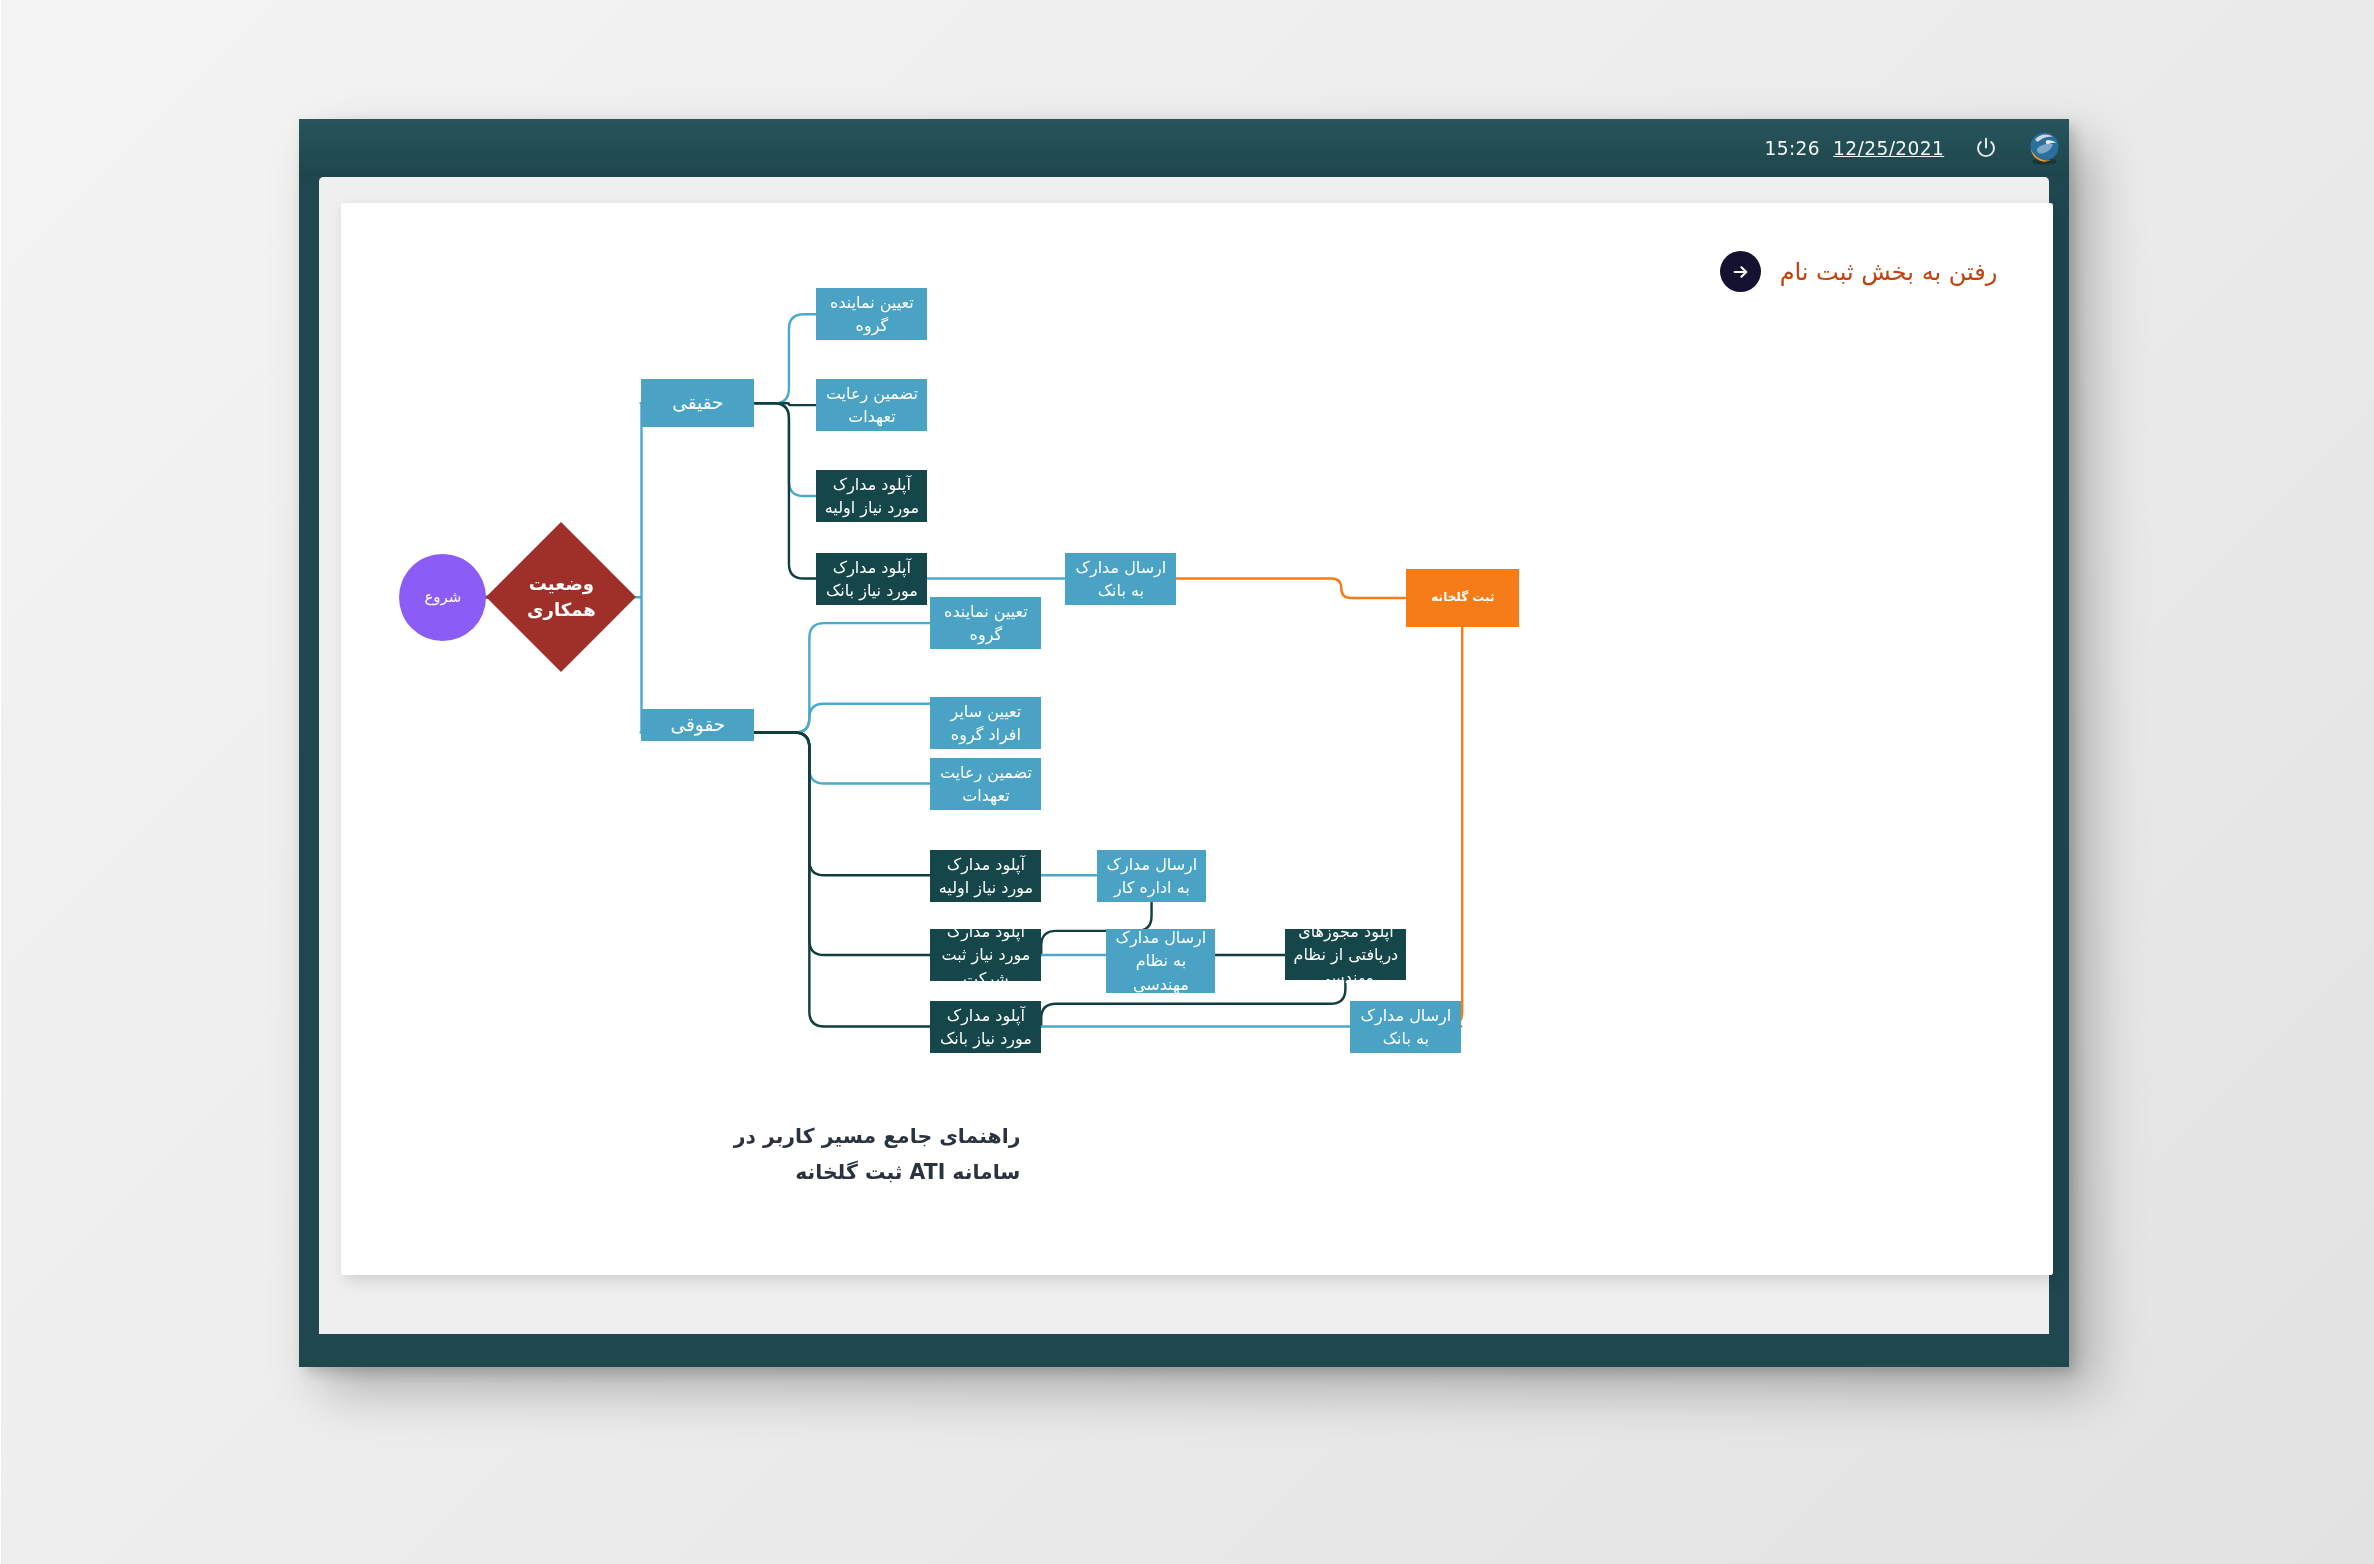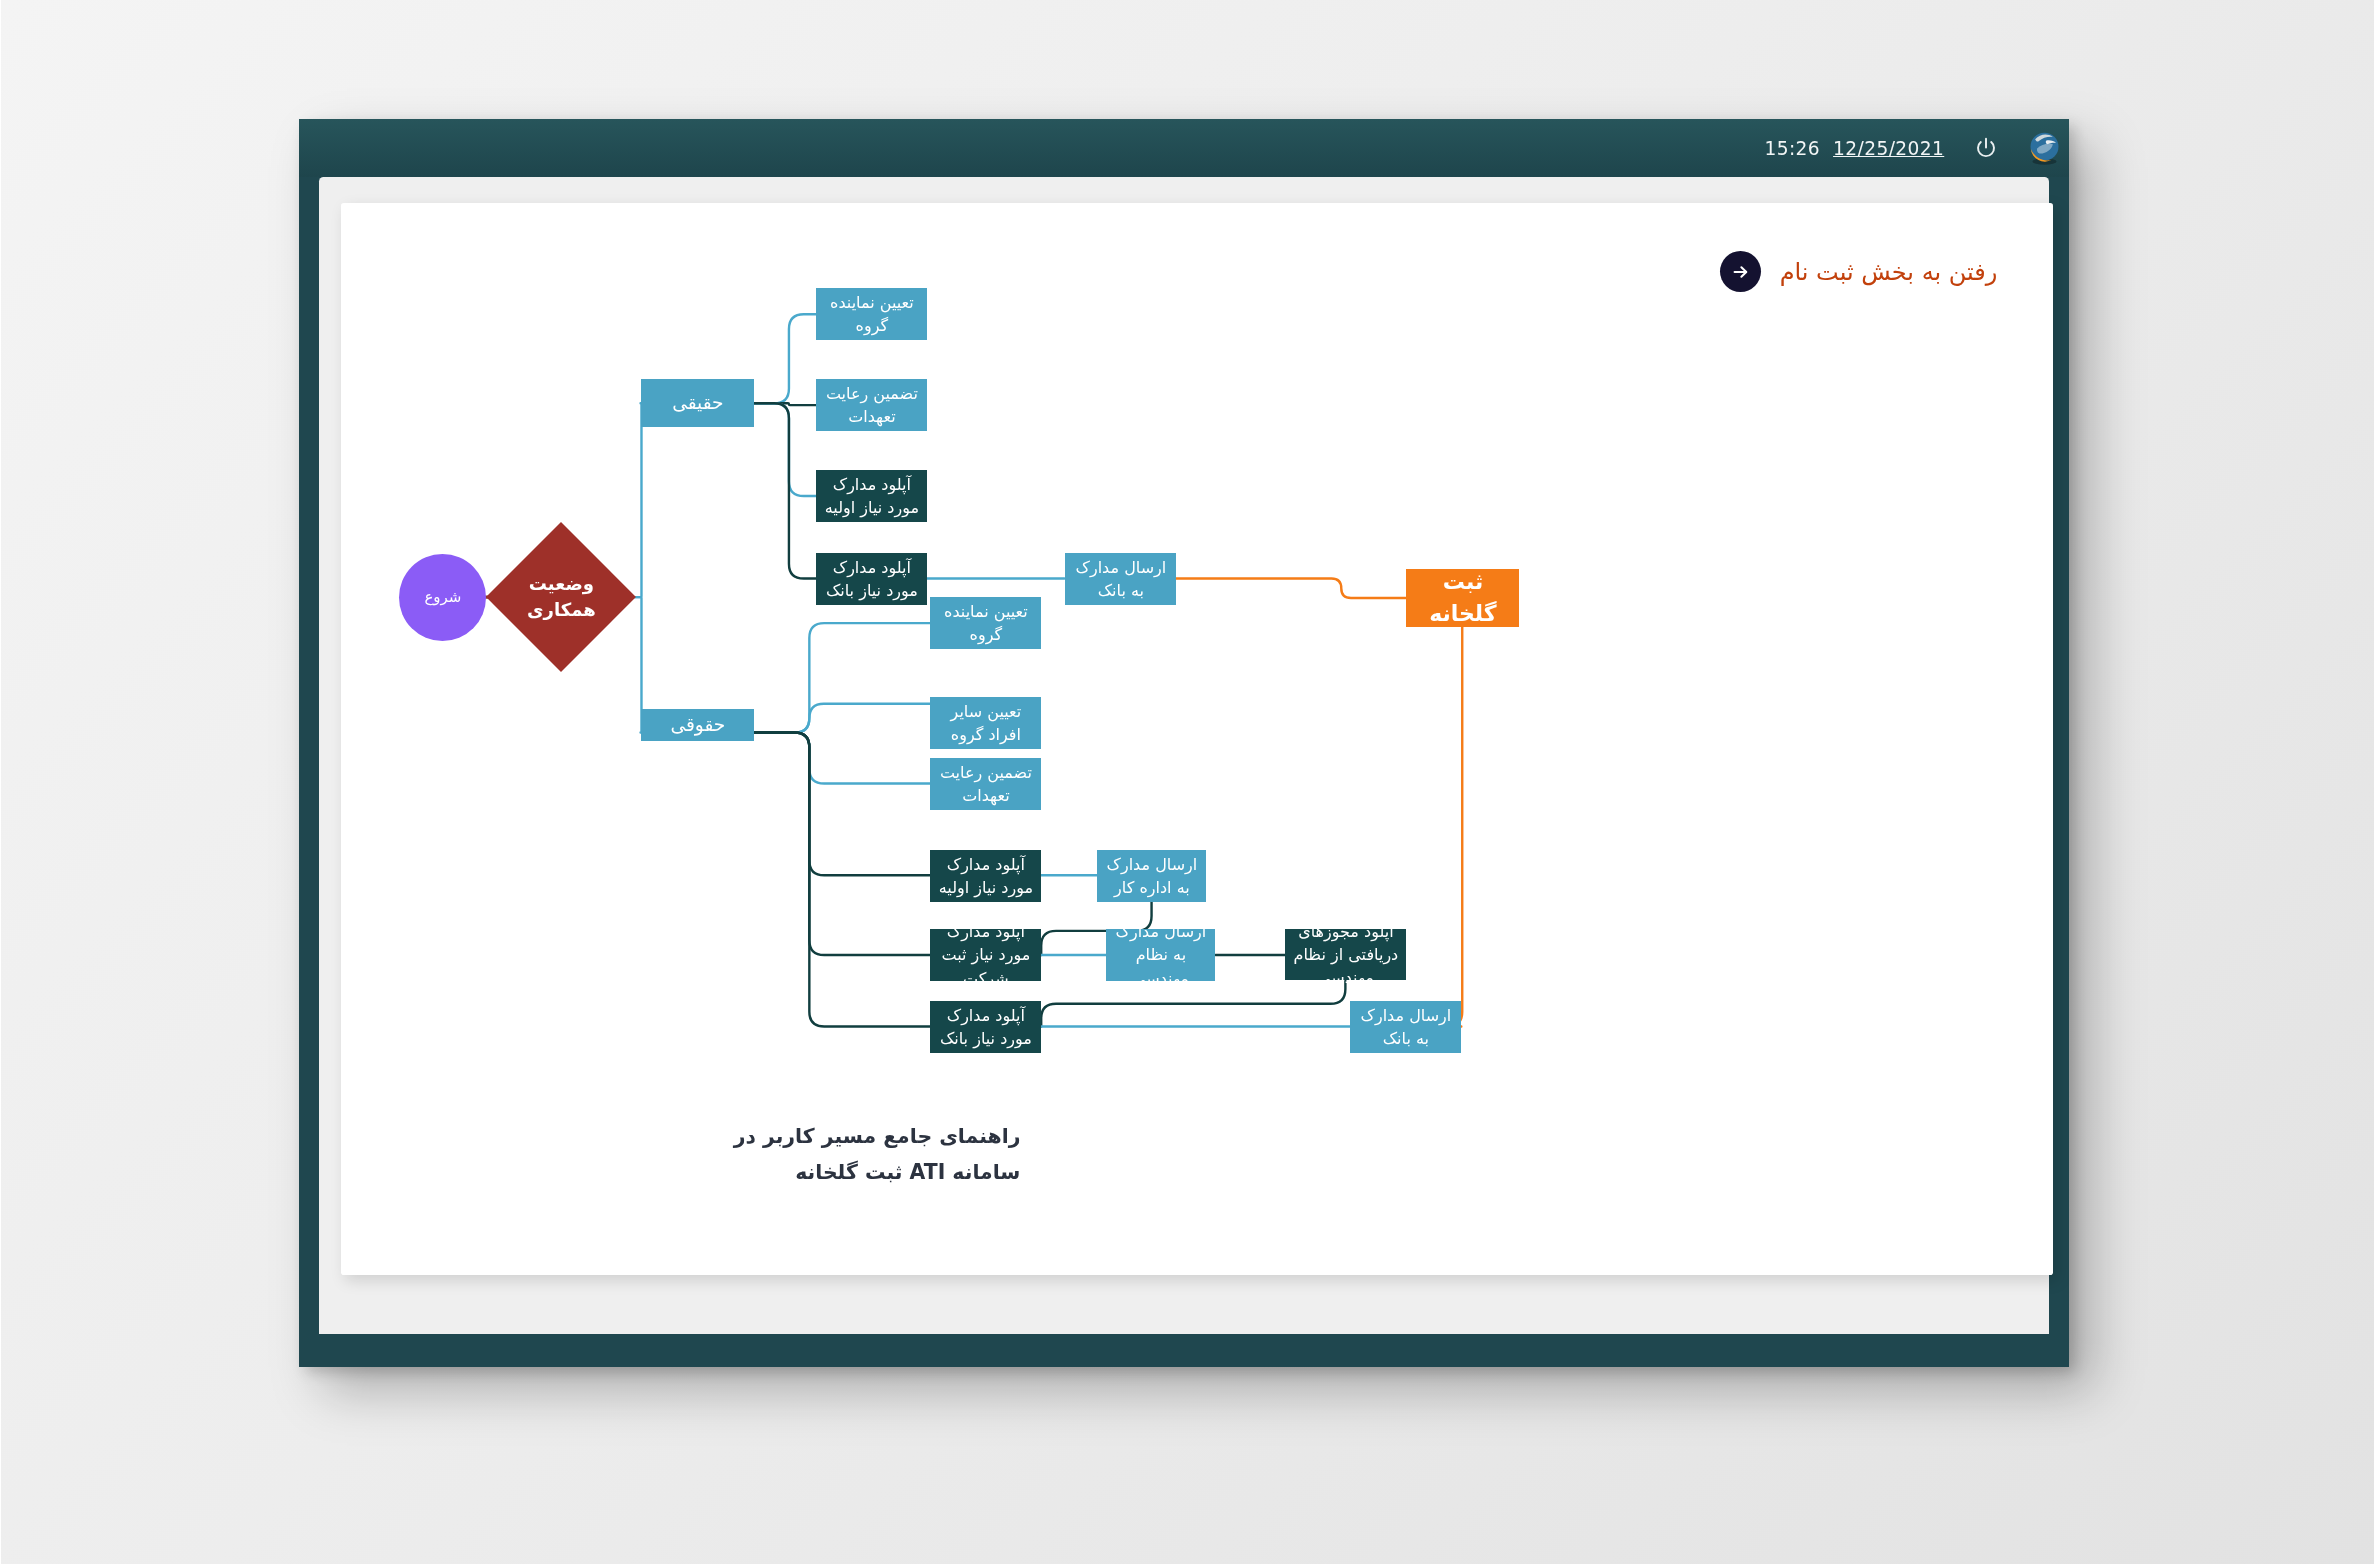--- a/index.html
+++ b/index.html
@@ -73,21 +73,21 @@
   
   .node{
     position:absolute;box-sizing:border-box;
     display:flex;align-items:center;justify-content:center;
     text-align:center;color:#ffffff;line-height:1.45;
     padding:3.7px 7.4px;
   }
   .node.box{font-size:16px;}
   .node.sky{background:#4aa3c4;}
   .node.dark{background:#15474a;}
-  .node.orange{background:#f57c17;font-weight:bold;font-size:22px;}
+  .node.orange{background:#f57c17;font-weight:bold;font-size:12px;}
   .node.branch{background:#4aa3c4;font-size:18.6px;}
   .node.start{
     background:#8b5cf6;border-radius:50%;font-size:15px;
   }
   .node.decision{
     background:transparent;font-weight:bold;font-size:18px;
   }
   .diamond-shape{
     position:absolute;left:0;top:0;width:100%;height:100%;
     background:#9e3029;transform:rotate(45deg);
@@ -204,21 +204,21 @@
           </div>
           <div class="node box dark" style="left: 589px; top: 647px; width: 111px; height: 52px;">
             <span>آپلود مدارک مورد نیاز اولیه</span>
           </div>
           <div class="node box sky" style="left: 756px; top: 647px; width: 109px; height: 52px;">
             <span>ارسال مدارک به اداره کار</span>
           </div>
           <div class="node box dark" style="left: 589px; top: 726px; width: 111px; height: 52px;">
             <span>آپلود مدارک مورد نیاز ثبت شرکت</span>
           </div>
-          <div class="node box sky" style="left: 765px; top: 726px; width: 109px; height: 52px;">
+          <div class="node box sky" style="left: 765px; top: 726px; width: 109px; height: 64px;">
             <span>ارسال مدارک به نظام مهندسی</span>
           </div>
           <div class="node box dark" style="left: 944px; top: 726px; width: 121px; height: 51px;">
             <span>آپلود مجوزهای دریافتی از نظام مهندسی</span>
           </div>
           <div class="node box dark" style="left: 589px; top: 798px; width: 111px; height: 52px;">
             <span>آپلود مدارک مورد نیاز بانک</span>
           </div>
           <div class="node box sky" style="left: 1009px; top: 798px; width: 111px; height: 52px;">
             <span>ارسال مدارک به بانک</span>

